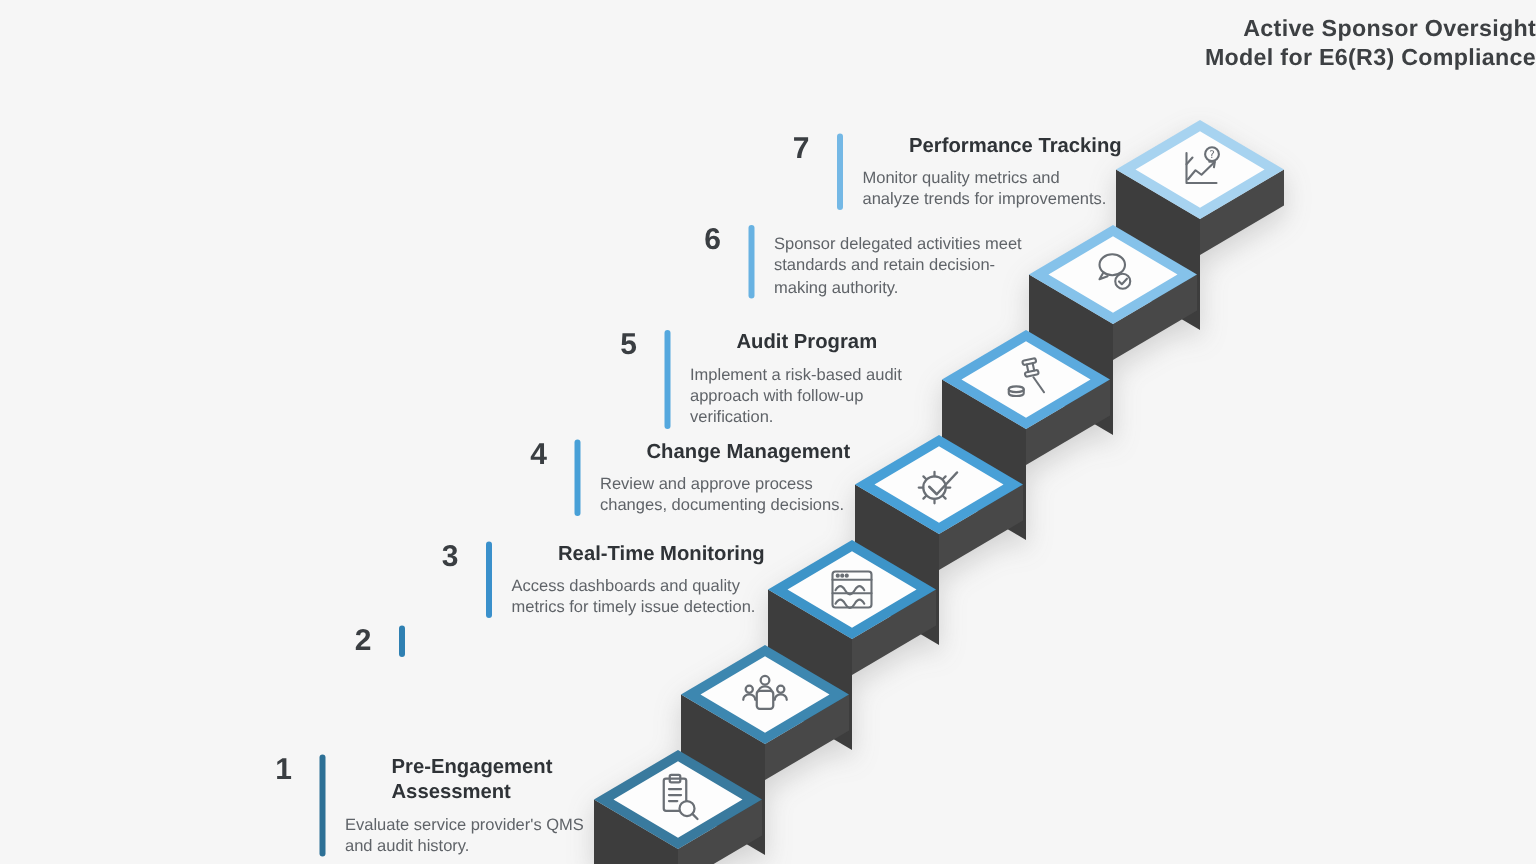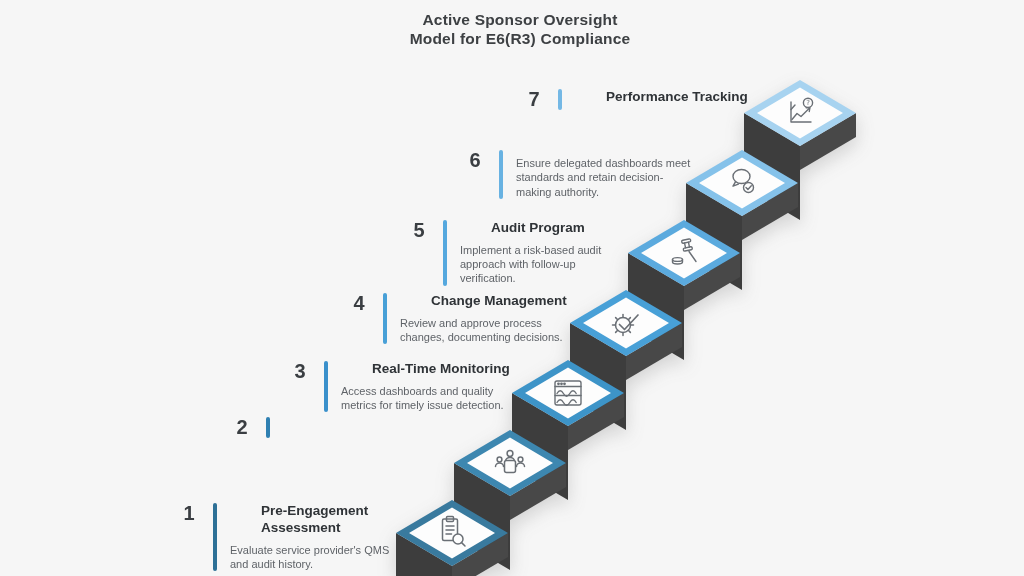--- a/index.html
+++ b/index.html
@@ -3,21 +3,21 @@
 <meta charset="utf-8">
 <style>
   html,body{margin:0;padding:0;}
   .canvas{
     position:relative;width:1024px;height:576px;overflow:hidden;
     background:#f6f6f6;
     font-family:"Liberation Sans","DejaVu Sans",sans-serif;
   }
   .page-title{
     position:absolute;left:16px;top:11px;width:1008px;
-    text-align:center;font-size:15.5px;font-weight:700;color:#3d4043;
+    text-align:right;font-size:15.5px;font-weight:700;color:#3d4043;
     line-height:1.22;white-space:pre-line;letter-spacing:.2px;
   }
   .stair-svg{position:absolute;left:0;top:0;filter:drop-shadow(0 7px 9px rgba(80,80,80,.22));}
   .step-block{position:absolute;display:flex;align-items:stretch;}
   .step-block .num{
     width:26px;text-align:center;font-size:20px;font-weight:700;color:#3a3e42;
     line-height:1.05;margin-right:11px;
   }
   .step-block .bar{width:4px;border-radius:2px;margin-right:13px;}
   .step-block .txt{width:182px;}
@@ -203,26 +203,28 @@
         <div class="dsc">Implement a risk-based audit
 approach with follow-up
 verification.</div>
       </div>
     </div>
 
     <div class="step-block" style="left: 462px; top: 150px;">
       <div class="num">6</div>
       <div class="bar" style="background: rgb(104, 178, 226);"></div>
       <div class="txt">
-        <div class="dsc">Ensure delegated dashboards meet
+        <div class="dsc">Sponsor delegated activities meet
 standards and retain decision-
 making authority.</div>
       </div>
     </div>
 
     <div class="step-block" style="left: 521px; top: 89px;">
       <div class="num">7</div>
       <div class="bar" style="background: rgb(116, 184, 229);"></div>
       <div class="txt">
         <div class="ttl">Performance Tracking</div>
+        <div class="dsc">Monitor quality metrics and
+analyze trends for improvements.</div>
       </div>
     </div>
   </div>
 
 </body></html>

